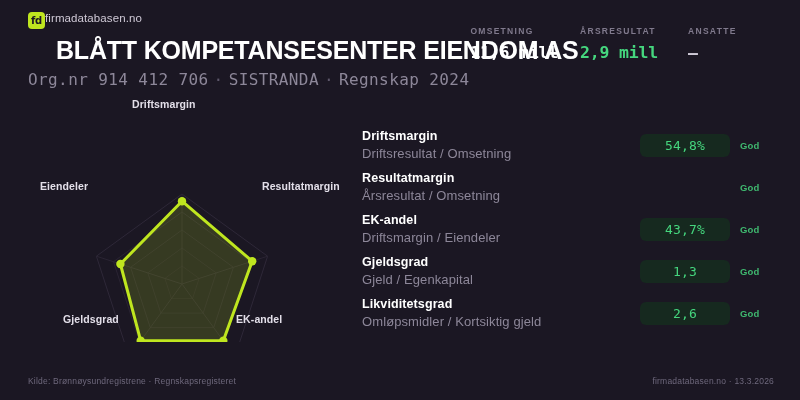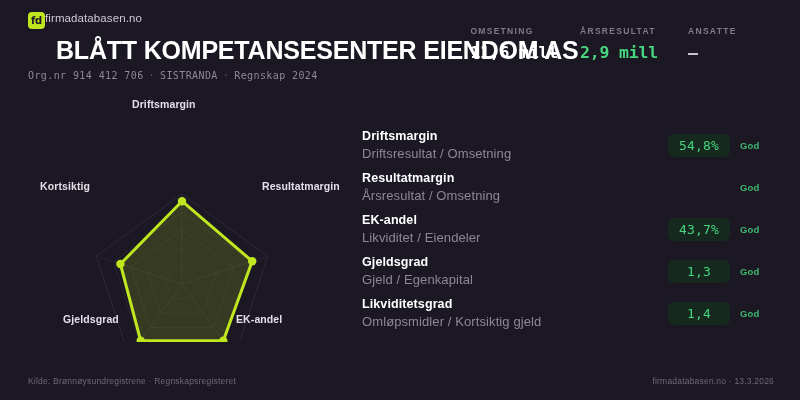--- a/index.html
+++ b/index.html
@@ -53,21 +53,21 @@
     font-weight: 700;
     color: #ffffff;
     letter-spacing: -0.2px;
     line-height: 1.05;
     white-space: nowrap;
     margin-left: 28px;
   }
   .company-meta {
     margin-top: 7px;
     font-family: "DejaVu Sans Mono", monospace;
-    font-size: 10px;
+    font-size: 16px;
     color: #8d8799;
     letter-spacing: 0.4px;
   }
   .company-meta .sep { color: #5e586b; padding: 0 5px; }
 
   
   .kpis {
     position: absolute;
     right: 26px;
     top: 26px;
@@ -141,21 +141,21 @@
   }
   .metric-right {
     flex: 0 0 auto;
     display: flex;
     align-items: center;
     gap: 10px;
   }
   .metric-badge {
     background: #16291f;
     border-radius: 6px;
-    padding: 4px 9px;
+    padding: 4px 23px;
     min-width: 44px;
     text-align: center;
     font-family: "DejaVu Sans Mono", monospace;
     font-size: 13px;
     color: #45d67e;
     letter-spacing: 0.2px;
   }
   .metric-rating {
     width: 34px;
     font-size: 9.5px;
@@ -229,21 +229,21 @@
       <circle cx="41.3" cy="56.8" r="4.2" fill="#bfe61f"></circle>
       <circle cx="-41.3" cy="56.8" r="4.2" fill="#bfe61f"></circle>
       <circle cx="-61.6" cy="-20.0" r="4.2" fill="#bfe61f"></circle>
     </g>
   </svg>
 
   <div class="radar-axis-label" style="left:132px; top:6px;">Driftsmargin</div>
   <div class="radar-axis-label" style="left:262px; top:88px;">Resultatmargin</div>
   <div class="radar-axis-label" style="left:236px; top:221px;">EK-andel</div>
   <div class="radar-axis-label" style="left:63px; top:221px;">Gjeldsgrad</div>
-  <div class="radar-axis-label" style="left:40px; top:88px;">Kortsiktig</div>
+  <div class="radar-axis-label" style="left:40px; top:88px;">Eiendeler</div>
 </div>
 
 <div class="metrics">
 
   <div class="metric-row">
     <div class="metric-text">
       <div class="metric-name">Driftsmargin</div>
       <div class="metric-formula">Driftsresultat / Omsetning</div>
     </div>
     <div class="metric-right">
@@ -258,21 +258,21 @@
       <div class="metric-formula">Årsresultat / Omsetning</div>
     </div>
     <div class="metric-right">
       <div class="metric-rating">God</div>
     </div>
   </div>
 
   <div class="metric-row">
     <div class="metric-text">
       <div class="metric-name">EK-andel</div>
-      <div class="metric-formula">Likviditet / Eiendeler</div>
+      <div class="metric-formula">Driftsmargin / Eiendeler</div>
     </div>
     <div class="metric-right">
       <div class="metric-badge">43,7%</div>
       <div class="metric-rating">God</div>
     </div>
   </div>
 
   <div class="metric-row">
     <div class="metric-text">
       <div class="metric-name">Gjeldsgrad</div>
@@ -283,21 +283,21 @@
       <div class="metric-rating">God</div>
     </div>
   </div>
 
   <div class="metric-row">
     <div class="metric-text">
       <div class="metric-name">Likviditetsgrad</div>
       <div class="metric-formula">Omløpsmidler / Kortsiktig gjeld</div>
     </div>
     <div class="metric-right">
-      <div class="metric-badge">1,4</div>
+      <div class="metric-badge">2,6</div>
       <div class="metric-rating">God</div>
     </div>
   </div>
 
 </div>
 
 <div class="footer">
   <div>Kilde: Brønnøysundregistrene · Regnskapsregisteret</div>
   <div>firmadatabasen.no · 13.3.2026</div>
 </div>

